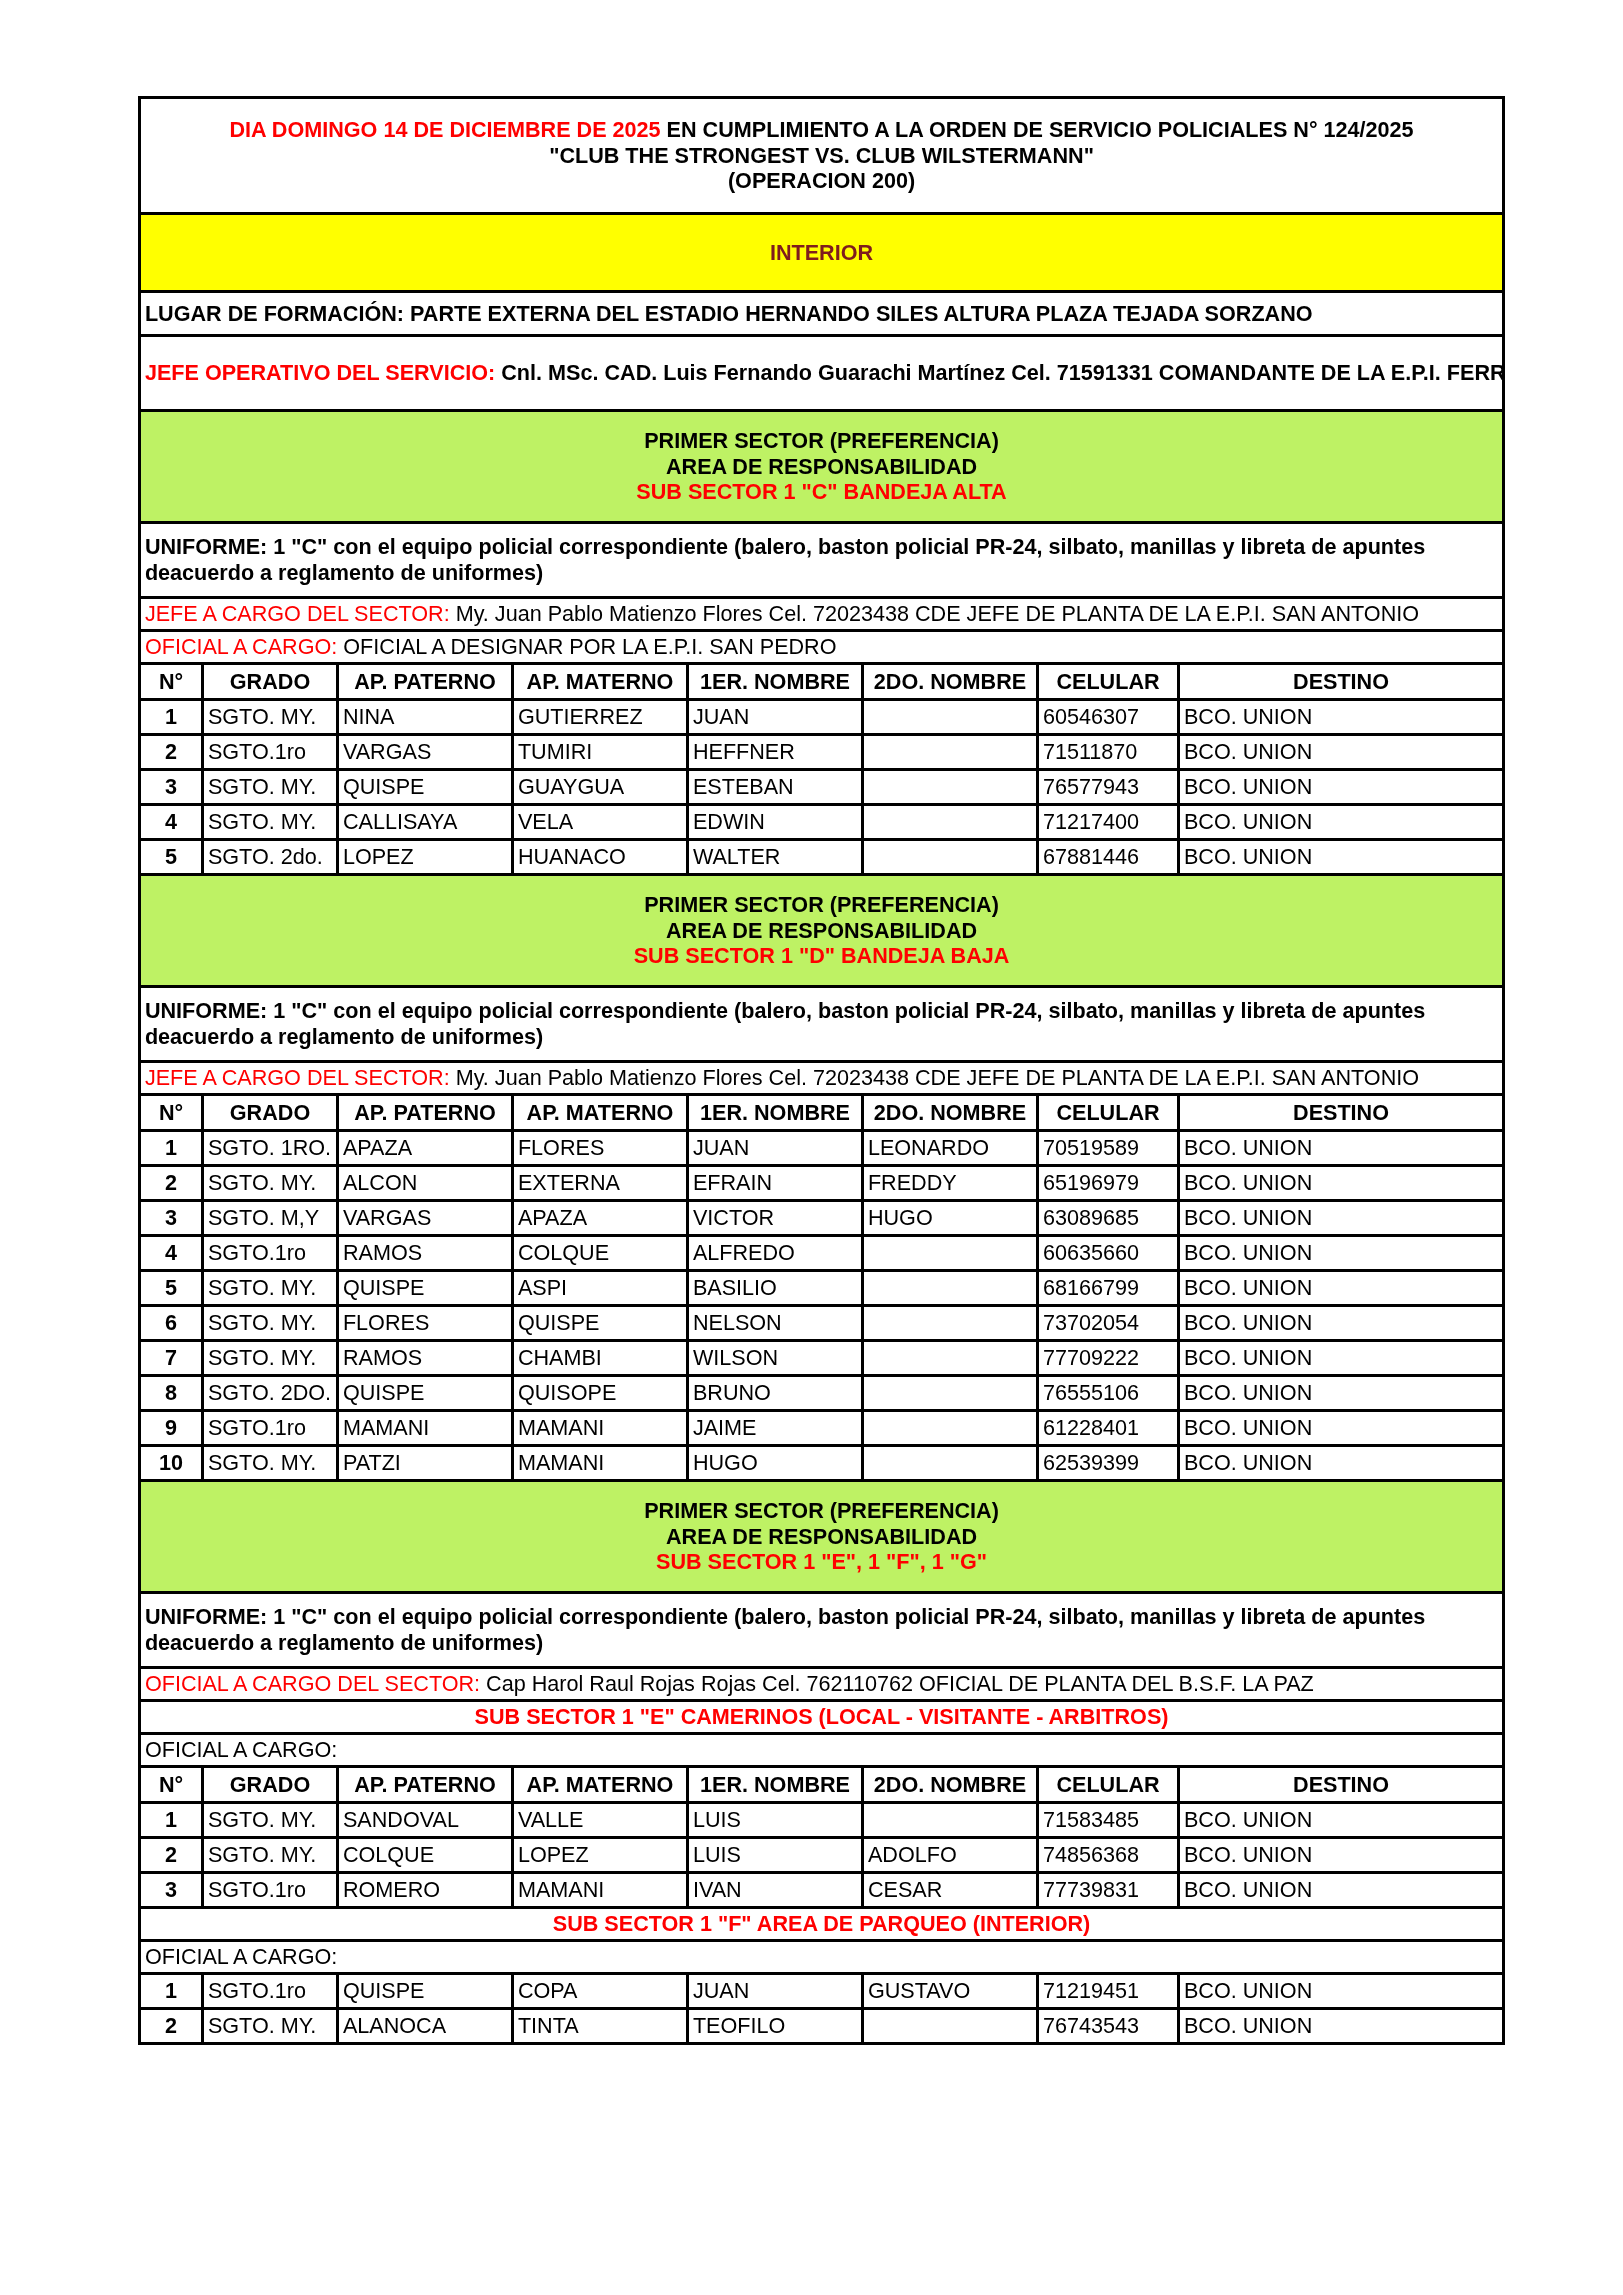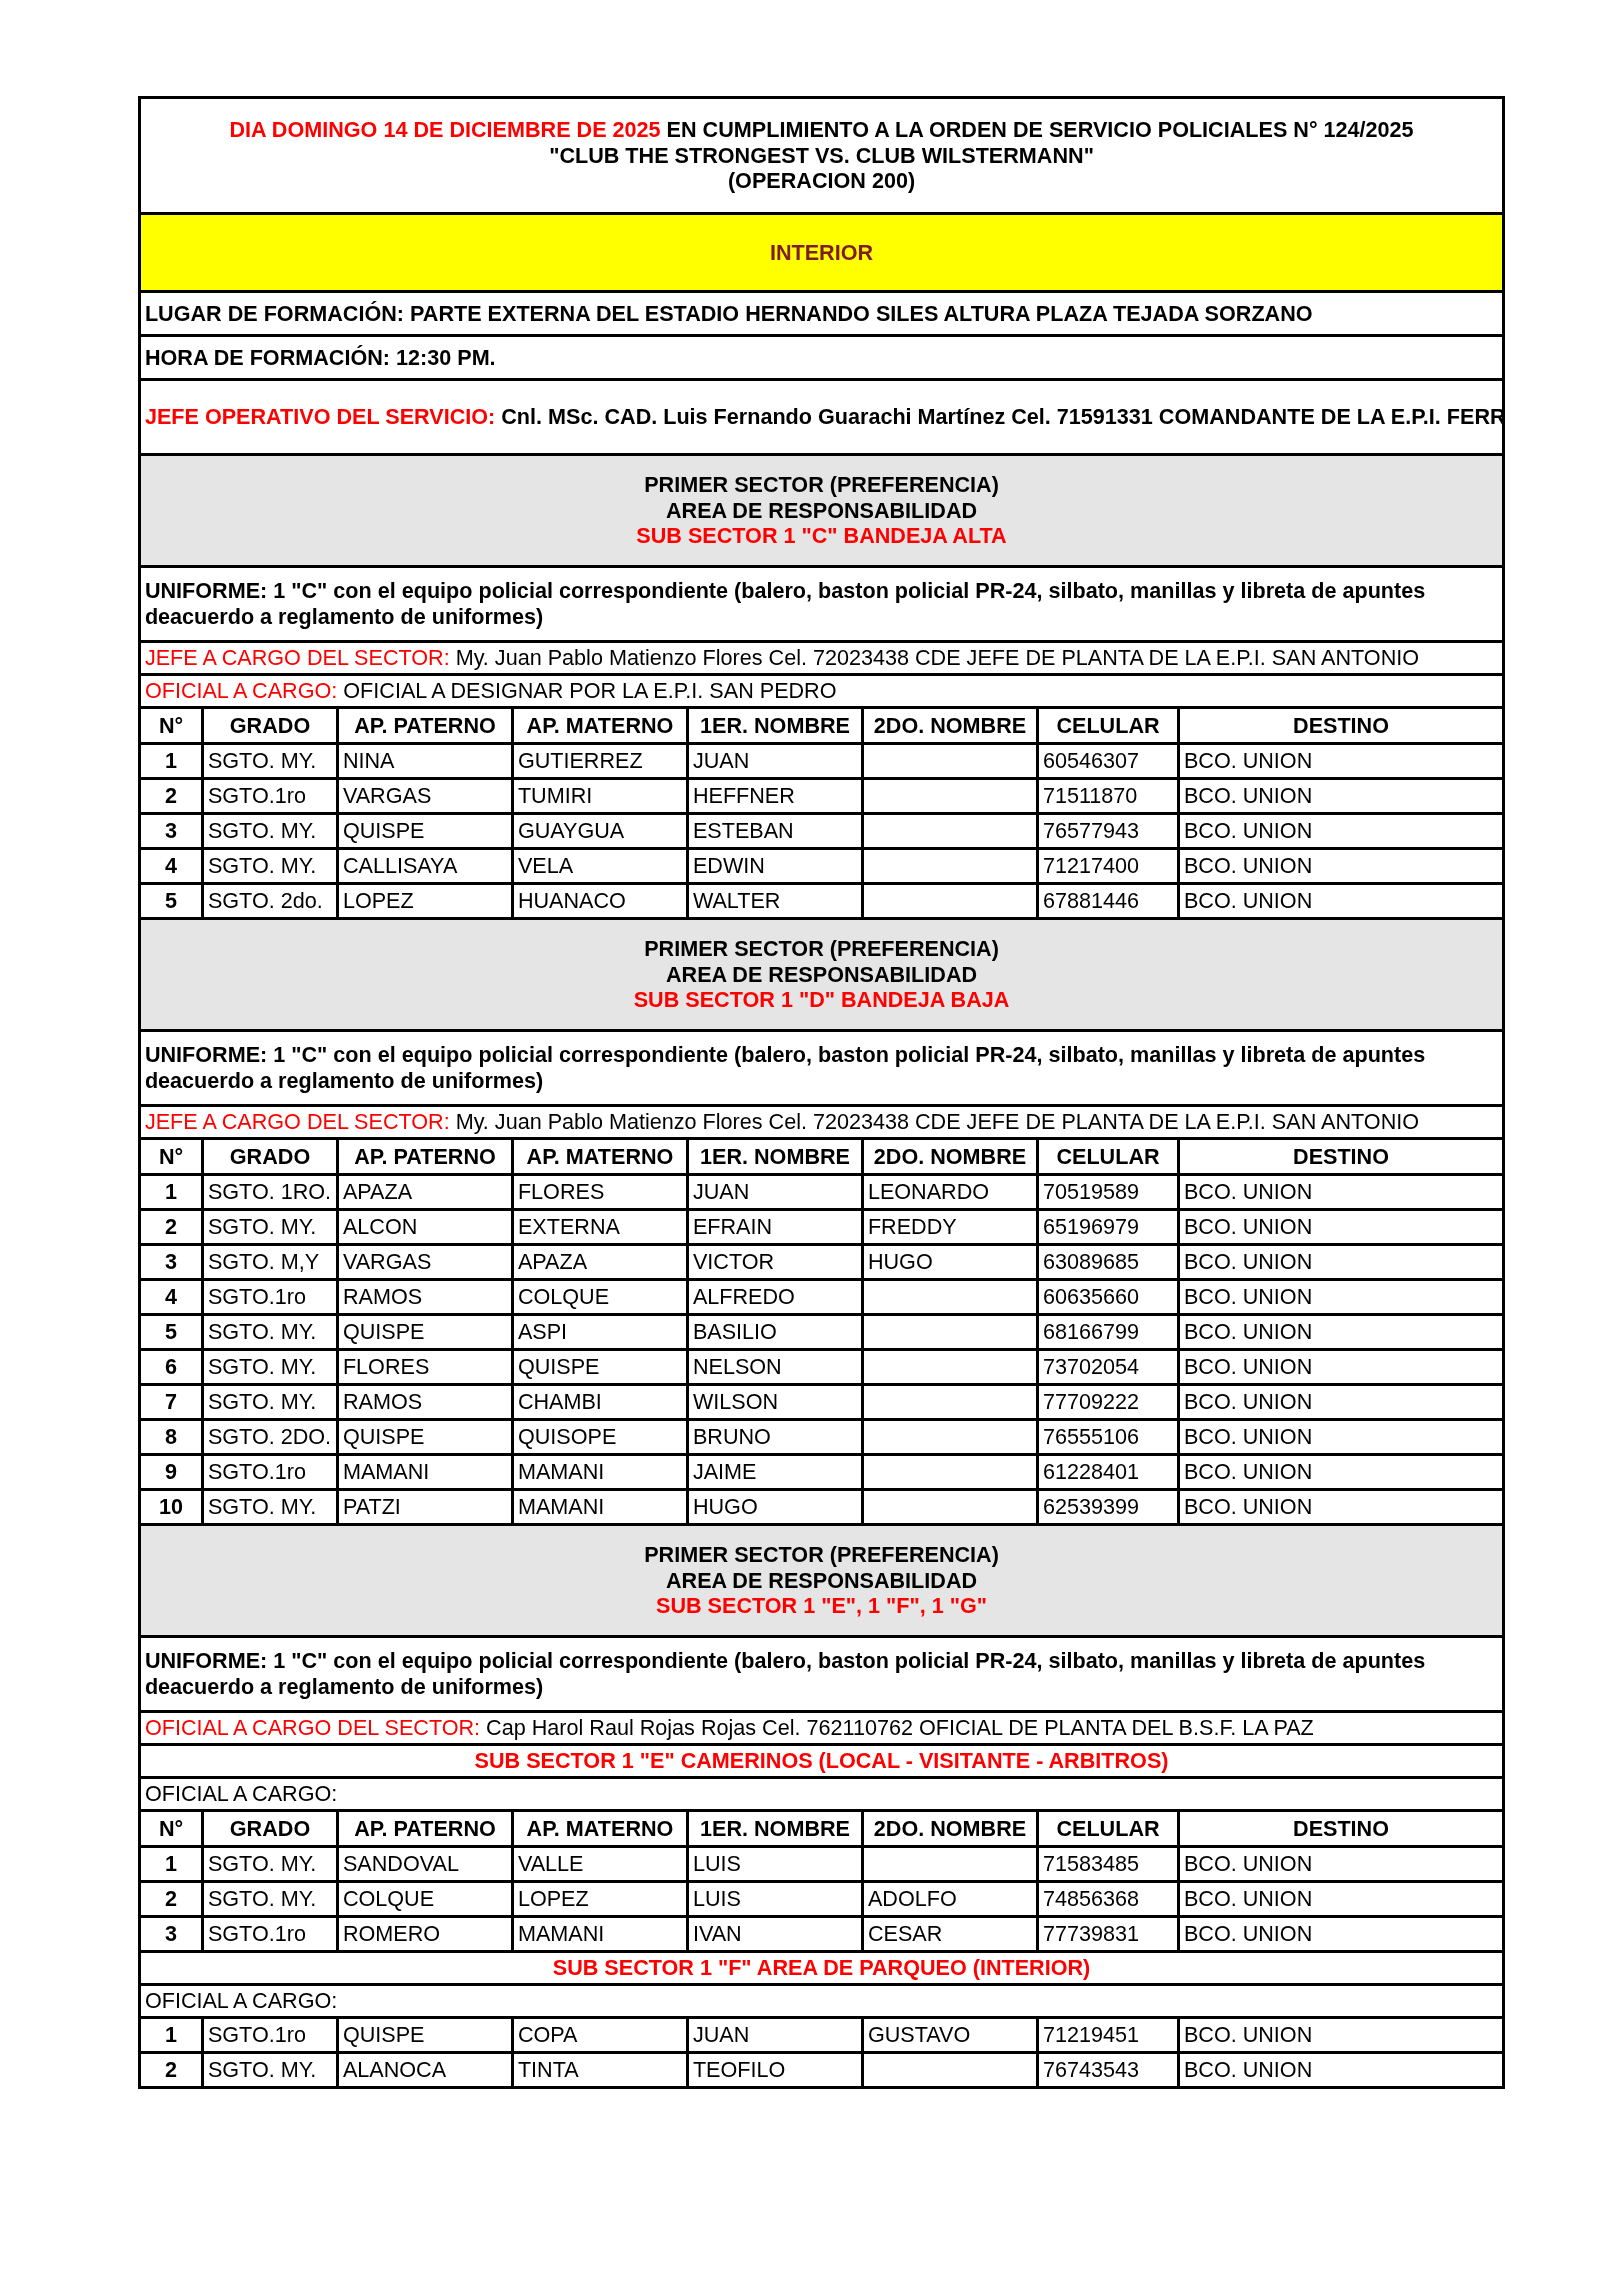--- a/index.html
+++ b/index.html
@@ -6,21 +6,21 @@
   body { width: 1623px; height: 2295px; position: relative; overflow: hidden;
          font-family: "Liberation Sans", sans-serif; color: #000; }
   .sheet { position: absolute; left: 138px; top: 96px; width: 1365px; }
   table.grid { border-collapse: collapse; width: 1365px; table-layout: fixed; }
   table.grid td { border: 3.3px solid #000; padding: 0 3.9px; font-size: 21.6px; line-height: 1.2;
                   overflow: hidden; white-space: nowrap; }
   .wrap { white-space: normal !important; }
   .b { font-weight: bold; }
   .red { color: #ff0000; }
   .yellow { background: #ffff00; }
-  .green { background: #e5e5e5; }
+  .green { background: #bef264; }
   .title-cell { height: 113px; text-align: center; font-weight: bold; font-size: 21.6px; line-height: 31px; }
   .interior-cell { height: 75px; text-align: center; font-weight: bold; font-size: 37px; color: #7f1d1d; }
   .info-row { height: 44px; font-weight: bold; }
   .jefe-op-row { height: 75px; font-weight: bold; }
   .sector-hdr { height: 109px; text-align: center; font-weight: bold; line-height: 29px; }
   .uniforme { height: 72px; font-weight: bold; line-height: 29.4px; }
   .cargo-row { height: 30px; font-weight: normal; }
   .colhdr td { height: 33px; font-weight: bold; text-align: center; }
   .data td { height: 32px; }
   .data td.num { text-align: center; font-weight: bold; }
@@ -49,23 +49,20 @@
         <span>"CLUB THE STRONGEST VS. CLUB WILSTERMANN"</span><br>
         <span>(OPERACION 200)</span>
       </td>
     </tr>
     <tr>
       <td colspan="8" class="interior-cell yellow">INTERIOR</td>
     </tr>
     <tr class="info-row">
       <td colspan="8">LUGAR DE FORMACIÓN: PARTE EXTERNA DEL ESTADIO HERNANDO SILES ALTURA PLAZA TEJADA SORZANO</td>
     </tr>
-    <tr class="info-row">
-      <td colspan="8">HORA DE FORMACIÓN: 12:30 PM.</td>
-    </tr>
     <tr class="jefe-op-row">
       <td colspan="8">
         <span class="red">JEFE OPERATIVO DEL SERVICIO:</span><span> Cnl. MSc. CAD. Luis Fernando Guarachi Martínez Cel. 71591331 COMANDANTE DE LA E.P.I. FERROVIARIO</span>
       </td>
     </tr>
   <tr>
           <td colspan="8" class="sector-hdr green"><span>PRIMER SECTOR (PREFERENCIA)</span><br><span>AREA DE RESPONSABILIDAD</span><br><span class="red">SUB SECTOR 1 "C" BANDEJA ALTA</span></td>
         </tr>
         <tr>
           <td colspan="8" class="uniforme wrap">UNIFORME: 1 "C" con el equipo policial correspondiente (balero, baston policial PR-24, silbato, manillas y libreta de apuntes deacuerdo a reglamento de uniformes)</td>

